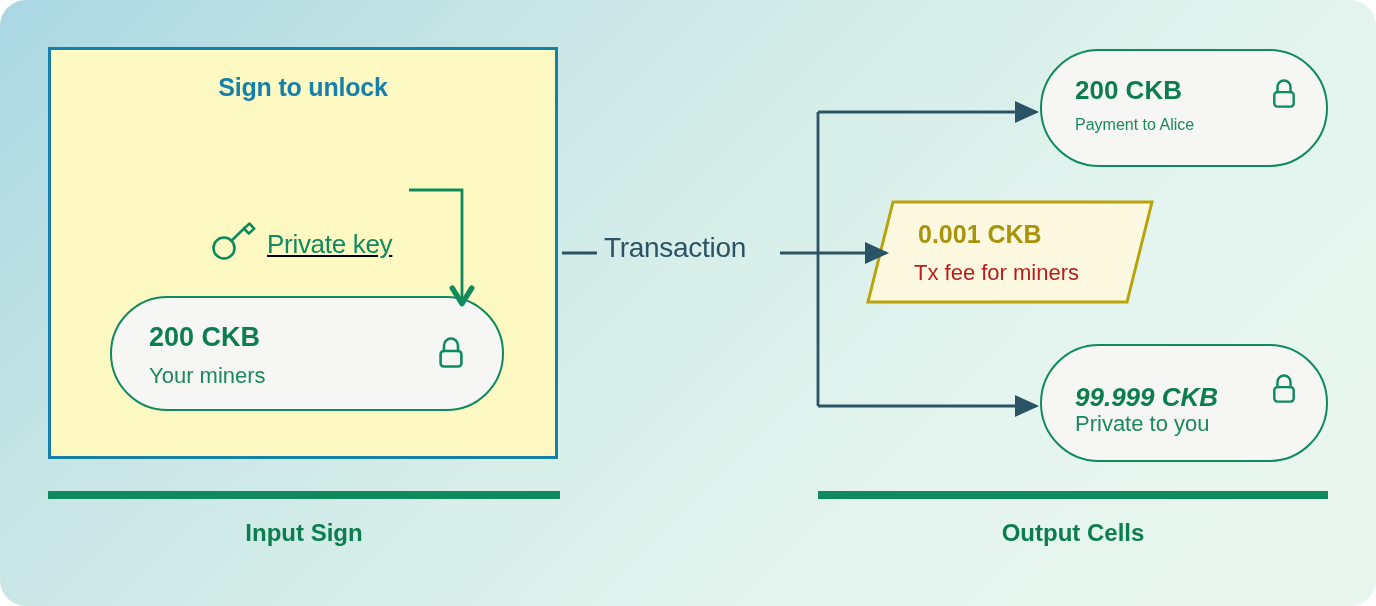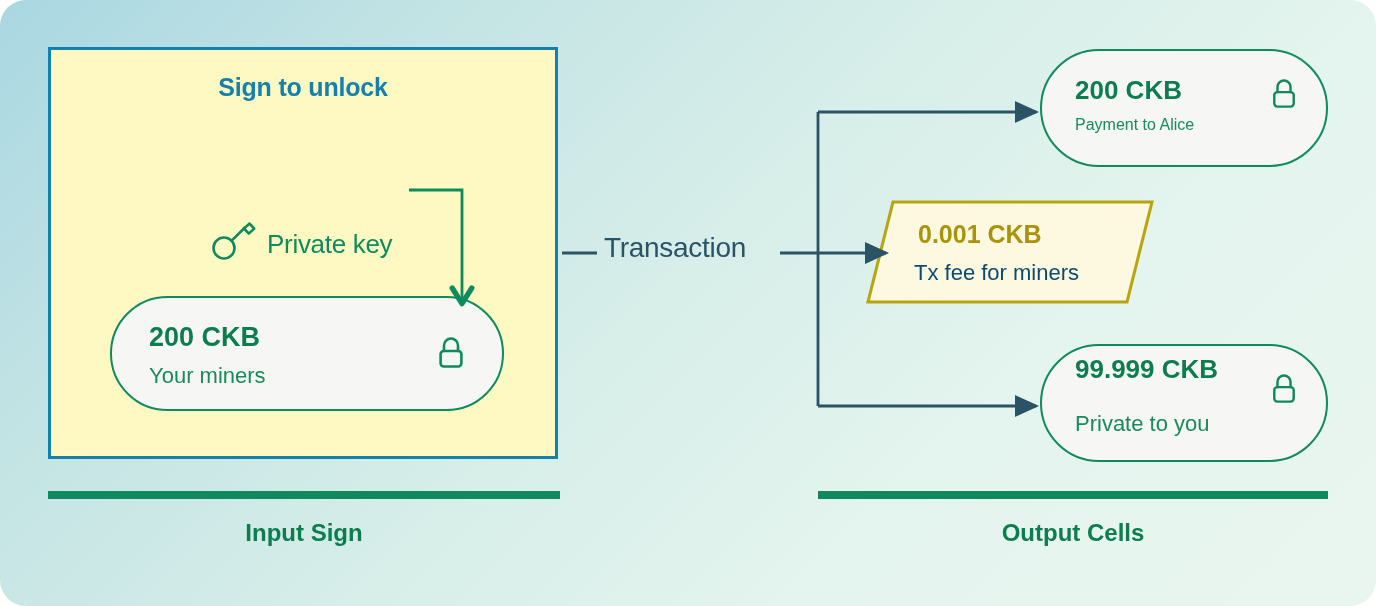--- a/index.html
+++ b/index.html
@@ -45,20 +45,21 @@
   }
 
   
   #key-row {
     position: absolute;
     left: 160px;
     top: 172px;
     display: flex;
     align-items: center;
     gap: 10px;
+    text-decoration: underline;
   }
   #private-key-label {
     font-size: 26px;
     color: #0f8a5f;
     white-space: nowrap;
     letter-spacing: -0.3px;
   }
 
   
   .cell {
@@ -87,21 +88,21 @@
   #cell-wallet .cell-amount { left: 37px; top: 24px; font-size: 27px; }
   #cell-wallet .cell-desc   { left: 37px; top: 65px; font-size: 22px; }
   #cell-wallet .cell-lock   { right: 36px; top: 36px; }
 
   #cell-alice { left: 1040px; top: 49px; width: 288px; height: 118px; }
   #cell-alice .cell-amount { left: 33px; top: 24px; font-size: 26px; }
   #cell-alice .cell-desc   { left: 33px; top: 65px; font-size: 16px; }
   #cell-alice .cell-lock   { right: 28px; top: 25px; }
 
   #cell-change { left: 1040px; top: 344px; width: 288px; height: 118px; }
-  #cell-change .cell-amount { left: 33px; top: 8px; font-size: 26px; }
+  #cell-change .cell-amount { left: 33px; top: 36px; font-size: 26px; font-style: italic; }
   #cell-change .cell-desc   { left: 33px; top: 65px; font-size: 22px; }
   #cell-change .cell-lock   { right: 28px; top: 25px; }
 
   
   #cell-fee {
     position: absolute;
     left: 866px;
     top: 200px;
     width: 288px;
     height: 104px;
@@ -114,21 +115,21 @@
     font-size: 25px;
     font-weight: bold;
     color: #a8930a;
     white-space: nowrap;
   }
   #cell-fee .fee-desc {
     position: absolute;
     left: 48px;
     top: 60px;
     font-size: 22px;
-    color: #0c4a6e;
+    color: #b91c1c;
     white-space: nowrap;
   }
 
   
   #transaction-label {
     position: absolute;
     left: 604px;
     top: 232px;
     font-size: 28px;
     color: #2b5366;

